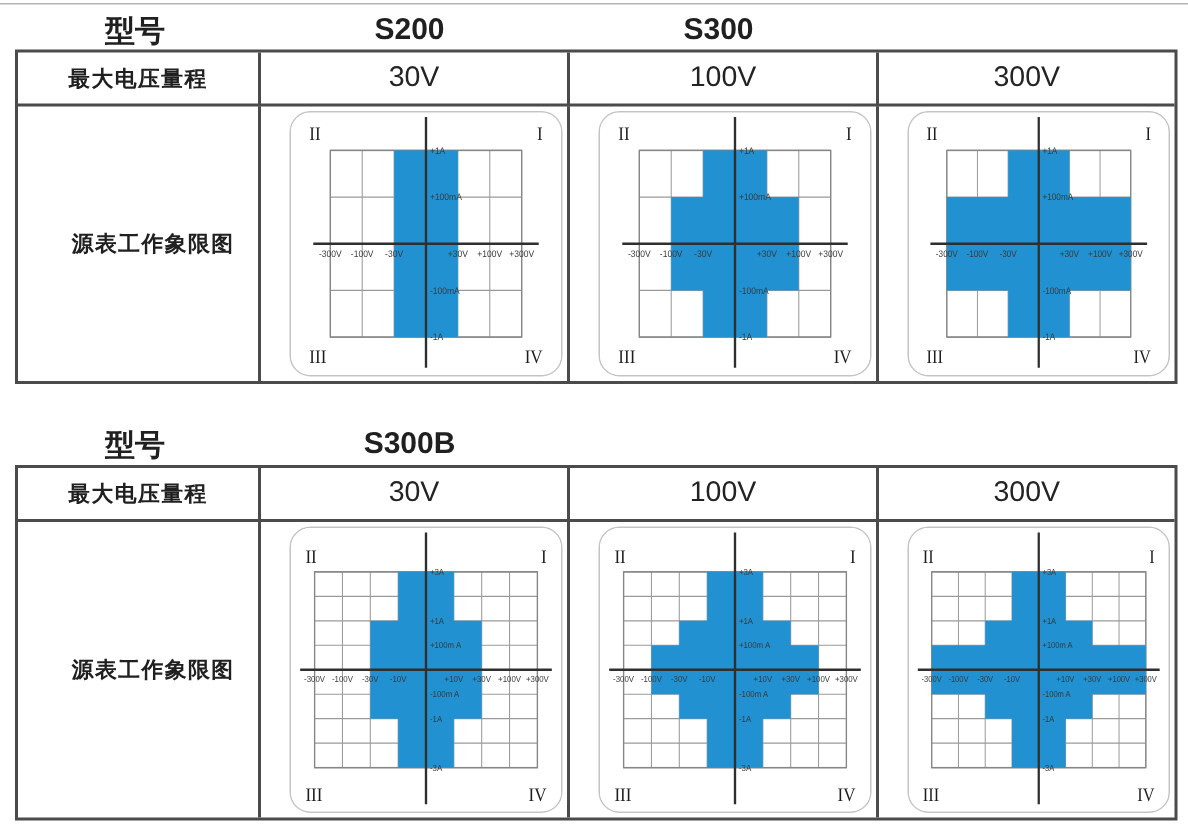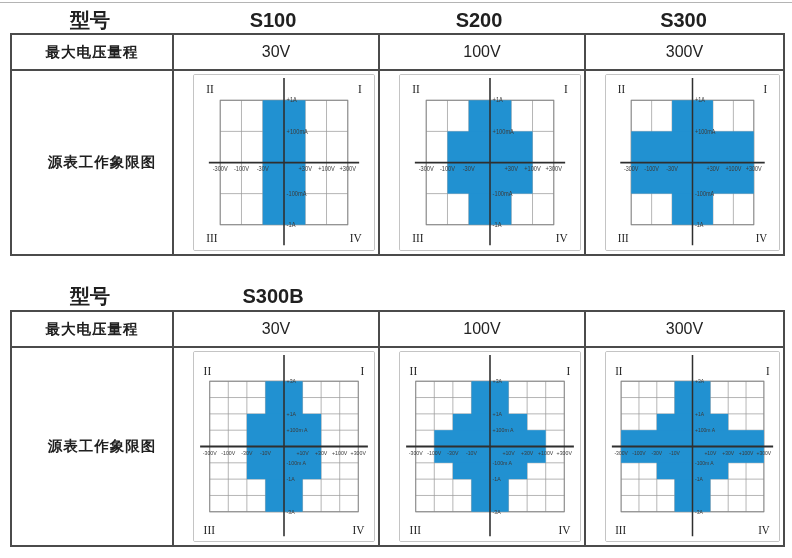--- a/index.html
+++ b/index.html
@@ -28,42 +28,41 @@
     background:#fff;
   }
   .cell{box-sizing:border-box;}
   .cell.c2,.cell.c3,.cell.c4{border-left:2px solid #4b4b4b;}
   .row-volt .cell{
     height:36px;display:flex;align-items:center;justify-content:center;
     border-bottom:2px solid #4b4b4b;
     text-align:right;
   }
   .head-label{font-weight:bold;font-size:14.5px;letter-spacing:1px;color:#202020;}
-  .volt-val{font-size:16px;color:#232323;}
+  .volt-val{font-size:19px;color:#232323;}
   .row-chart .cell{position:relative;}
   .tbl1 .row-chart .cell{height:183px;}
   .tbl2 .row-chart .cell{height:197px;}
   .quad-label-cell{display:flex;align-items:center;justify-content:center;margin-left:20px;}
   .chart-frame{
     position:absolute;top:3px;left:3px;right:3px;bottom:3px;
-    border:1.5px solid #c4c4c4;border-radius:2px;
+    border:1.5px solid #c4c4c4;border-radius:14px;
     overflow:hidden;background:#fff;margin-left:16px;
   }
   .chart-frame svg{display:block;width:100%;height:100%;}
 </style>
 </head>
 <body>
 
 <div class="page">
   <div class="topline"></div>
   <div class="content">
 
     <div class="model-row first">
       <div>型号</div>
-      <div>S100</div>
       <div>S200</div>
       <div>S300</div>
     </div>
 
     <div class="tbl tbl1">
       <div class="cell c1" style="display:contents"></div>
       <div class="row-volt" style="display:contents">
         <div class="cell c1 head-label">最大电压量程</div>
         <div class="cell c2 volt-val">30V</div>
         <div class="cell c3 volt-val">100V</div>

